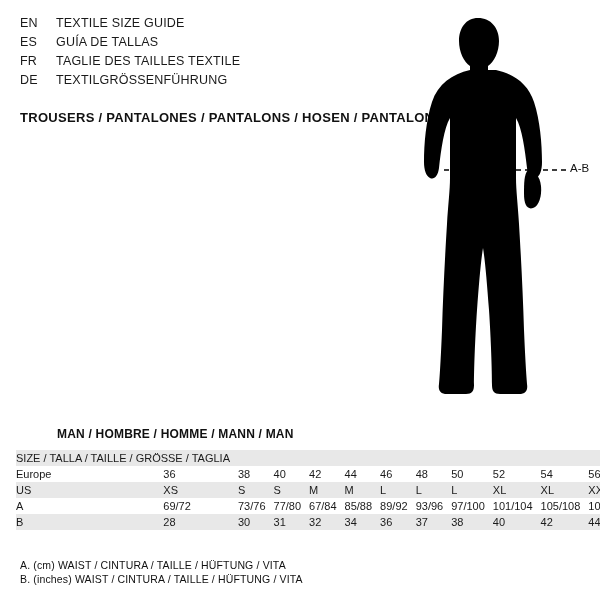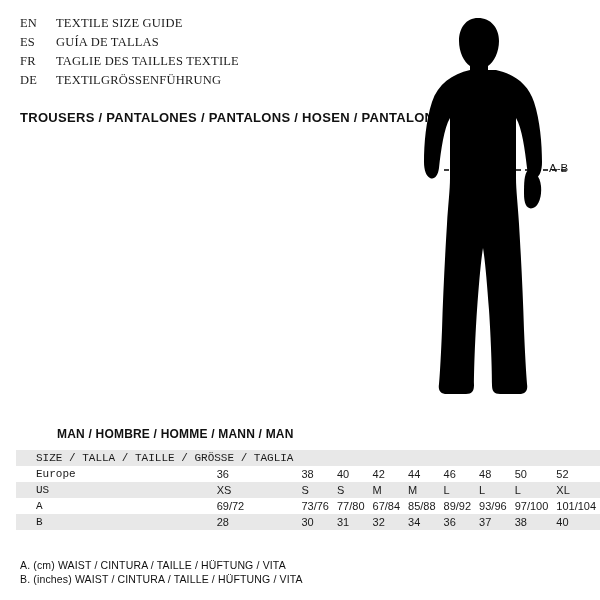--- a/index.html
+++ b/index.html
@@ -21,21 +21,20 @@
     box-sizing: border-box;
     padding: 14px 16px 8px 16px;
   }
 
   
   .lang-block {
     position: absolute;
     top: 16px;
     left: 20px;
     width: 360px;
-    font-family: Liberation Serif, serif;
   }
   .lang-row {
     display: flex;
     align-items: baseline;
     height: 19px;
   }
   .lang-code {
     width: 36px;
     font-size: 12.5px;
     letter-spacing: 0.2px;
@@ -63,21 +62,21 @@
     top: 10px;
     left: 400px;
     width: 190px;
     height: 400px;
   }
   .figure-wrap svg {
     display: block;
   }
   .ab-label {
     position: absolute;
-    left: 149px;
+    left: 170px;
     top: 152px;
     font-size: 11.5px;
     color: #111;
   }
 
   
   .table-title {
     position: absolute;
     top: 427px;
     left: 20px;
@@ -104,22 +103,21 @@
     white-space: nowrap;
   }
   table.size-table tr.shaded {
     background: #e8e8e8;
   }
   table.size-table tr.plain {
     background: #ffffff;
   }
   table.size-table td.rowlabel {
     width: 92px;
-    padding-left: 20px;
-    font-family: Liberation Mono, monospace;
+    padding-left: 0;
   }
   table.size-table td.val {
     width: 42px;
   }
 
   .footnotes {
     position: absolute;
     left: 20px;
     top: 558px;
     font-size: 10.5px;

